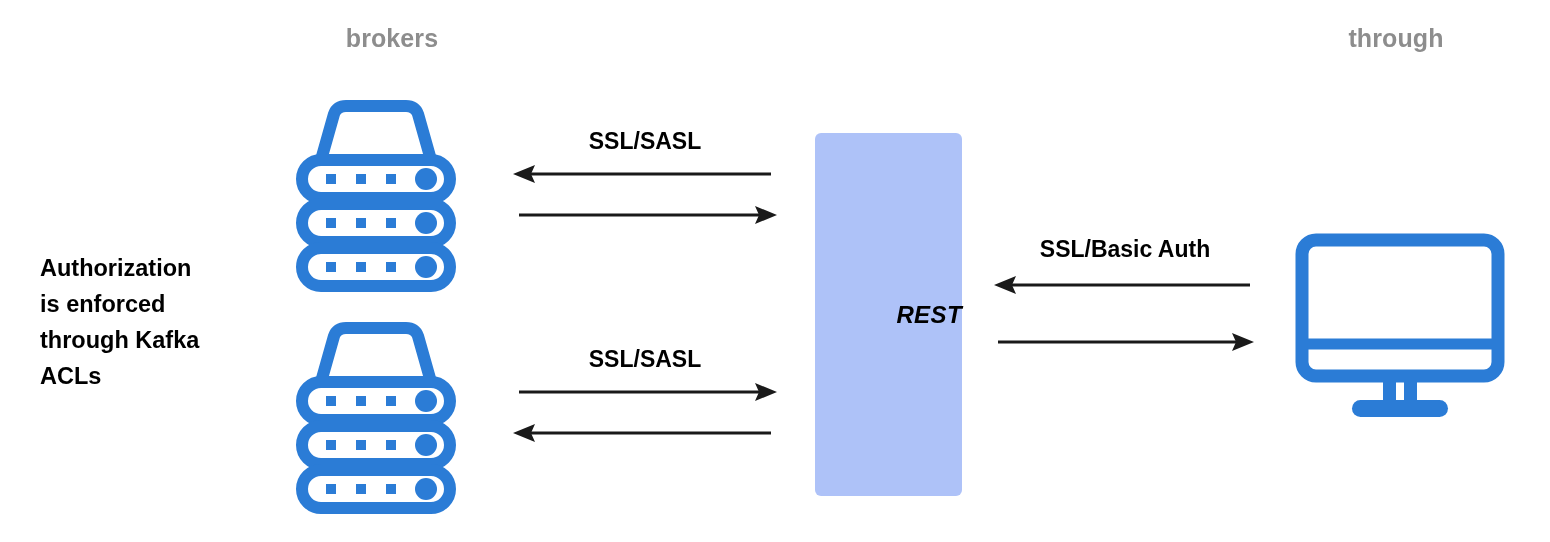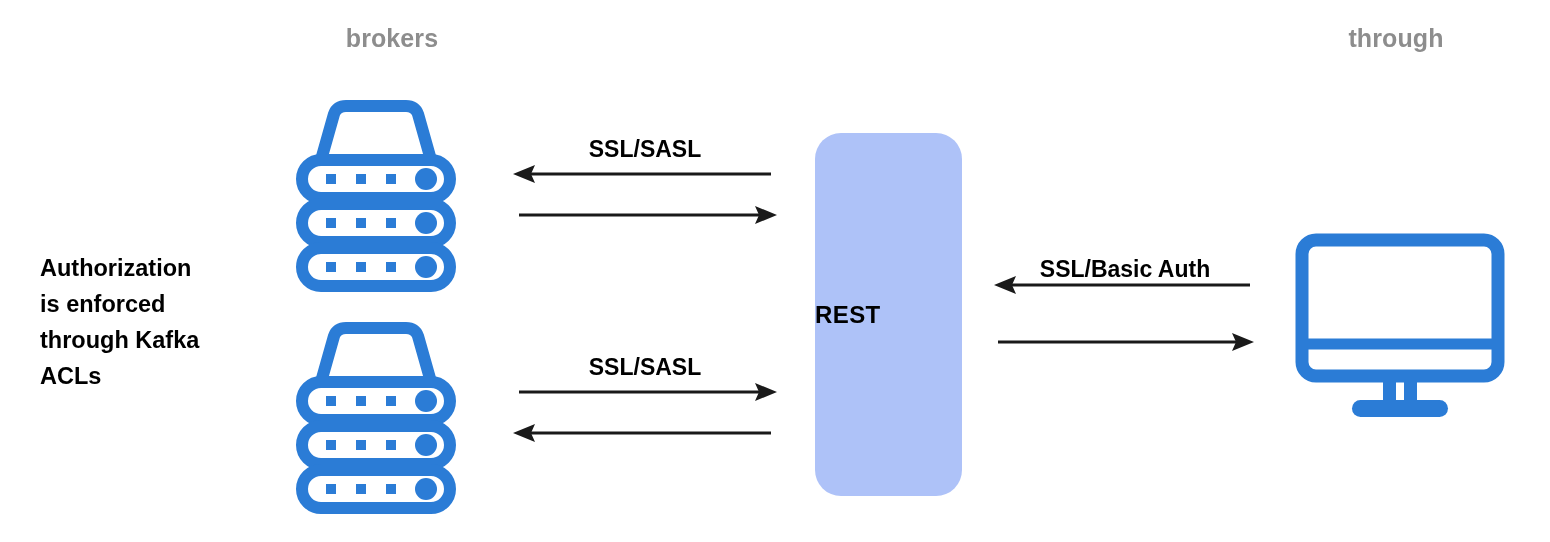--- a/index.html
+++ b/index.html
@@ -36,40 +36,40 @@
     font-weight: bold;
     color: #000000;
     line-height: 36px;
     width: 215px;
     margin-top: 24px;
   }
 
   
   .rest-box {
     background: #aec2f8;
-    border-radius: 26px;
+    border-radius: 6px;
     display: flex;
     align-items: center;
-    justify-content: flex-start;
+    justify-content: flex-end;
+    font-style: italic;
   }
   .rest-label {
     font-size: 24px;
     font-weight: bold;
     color: #000000;
     letter-spacing: 0.4px;
   }
 
   
   .edge-label {
     font-size: 23px;
     font-weight: bold;
     color: #000000;
     white-space: nowrap;
     text-align: center;
-    margin-top: 8px;
   }
 
   
   svg { display: block; overflow: visible; }
 </style>
 </head>
 <body>
 
 <div id="canvas">
 
@@ -161,21 +161,21 @@
         <path d="M272 16 L250 7 L254 16 L250 25 Z" fill="#1a1a1a"></path>
       </g>
 
       <g>
         <line x1="24" y1="57" x2="266" y2="57" stroke="#1a1a1a" stroke-width="3"></line>
         <path d="M8 57 L30 48 L26 57 L30 66 Z" fill="#1a1a1a"></path>
       </g>
     </svg>
   </div>
 
-  <div class="abs edge-label" style="left:995px; top:248px; width:260px;text-align:center;">SSL/Basic Auth</div>
+  <div class="abs edge-label" style="left:995px; top:236px; width:260px;text-align:center;">SSL/Basic Auth</div>
 
   <div class="abs" style="left:988px; top:270px;">
     <svg width="275" height="90" viewBox="0 0 275 90">
 
       <g>
         <line x1="22" y1="15" x2="262" y2="15" stroke="#1a1a1a" stroke-width="3"></line>
         <path d="M6 15 L28 6 L24 15 L28 24 Z" fill="#1a1a1a"></path>
       </g>
 
       <g>

